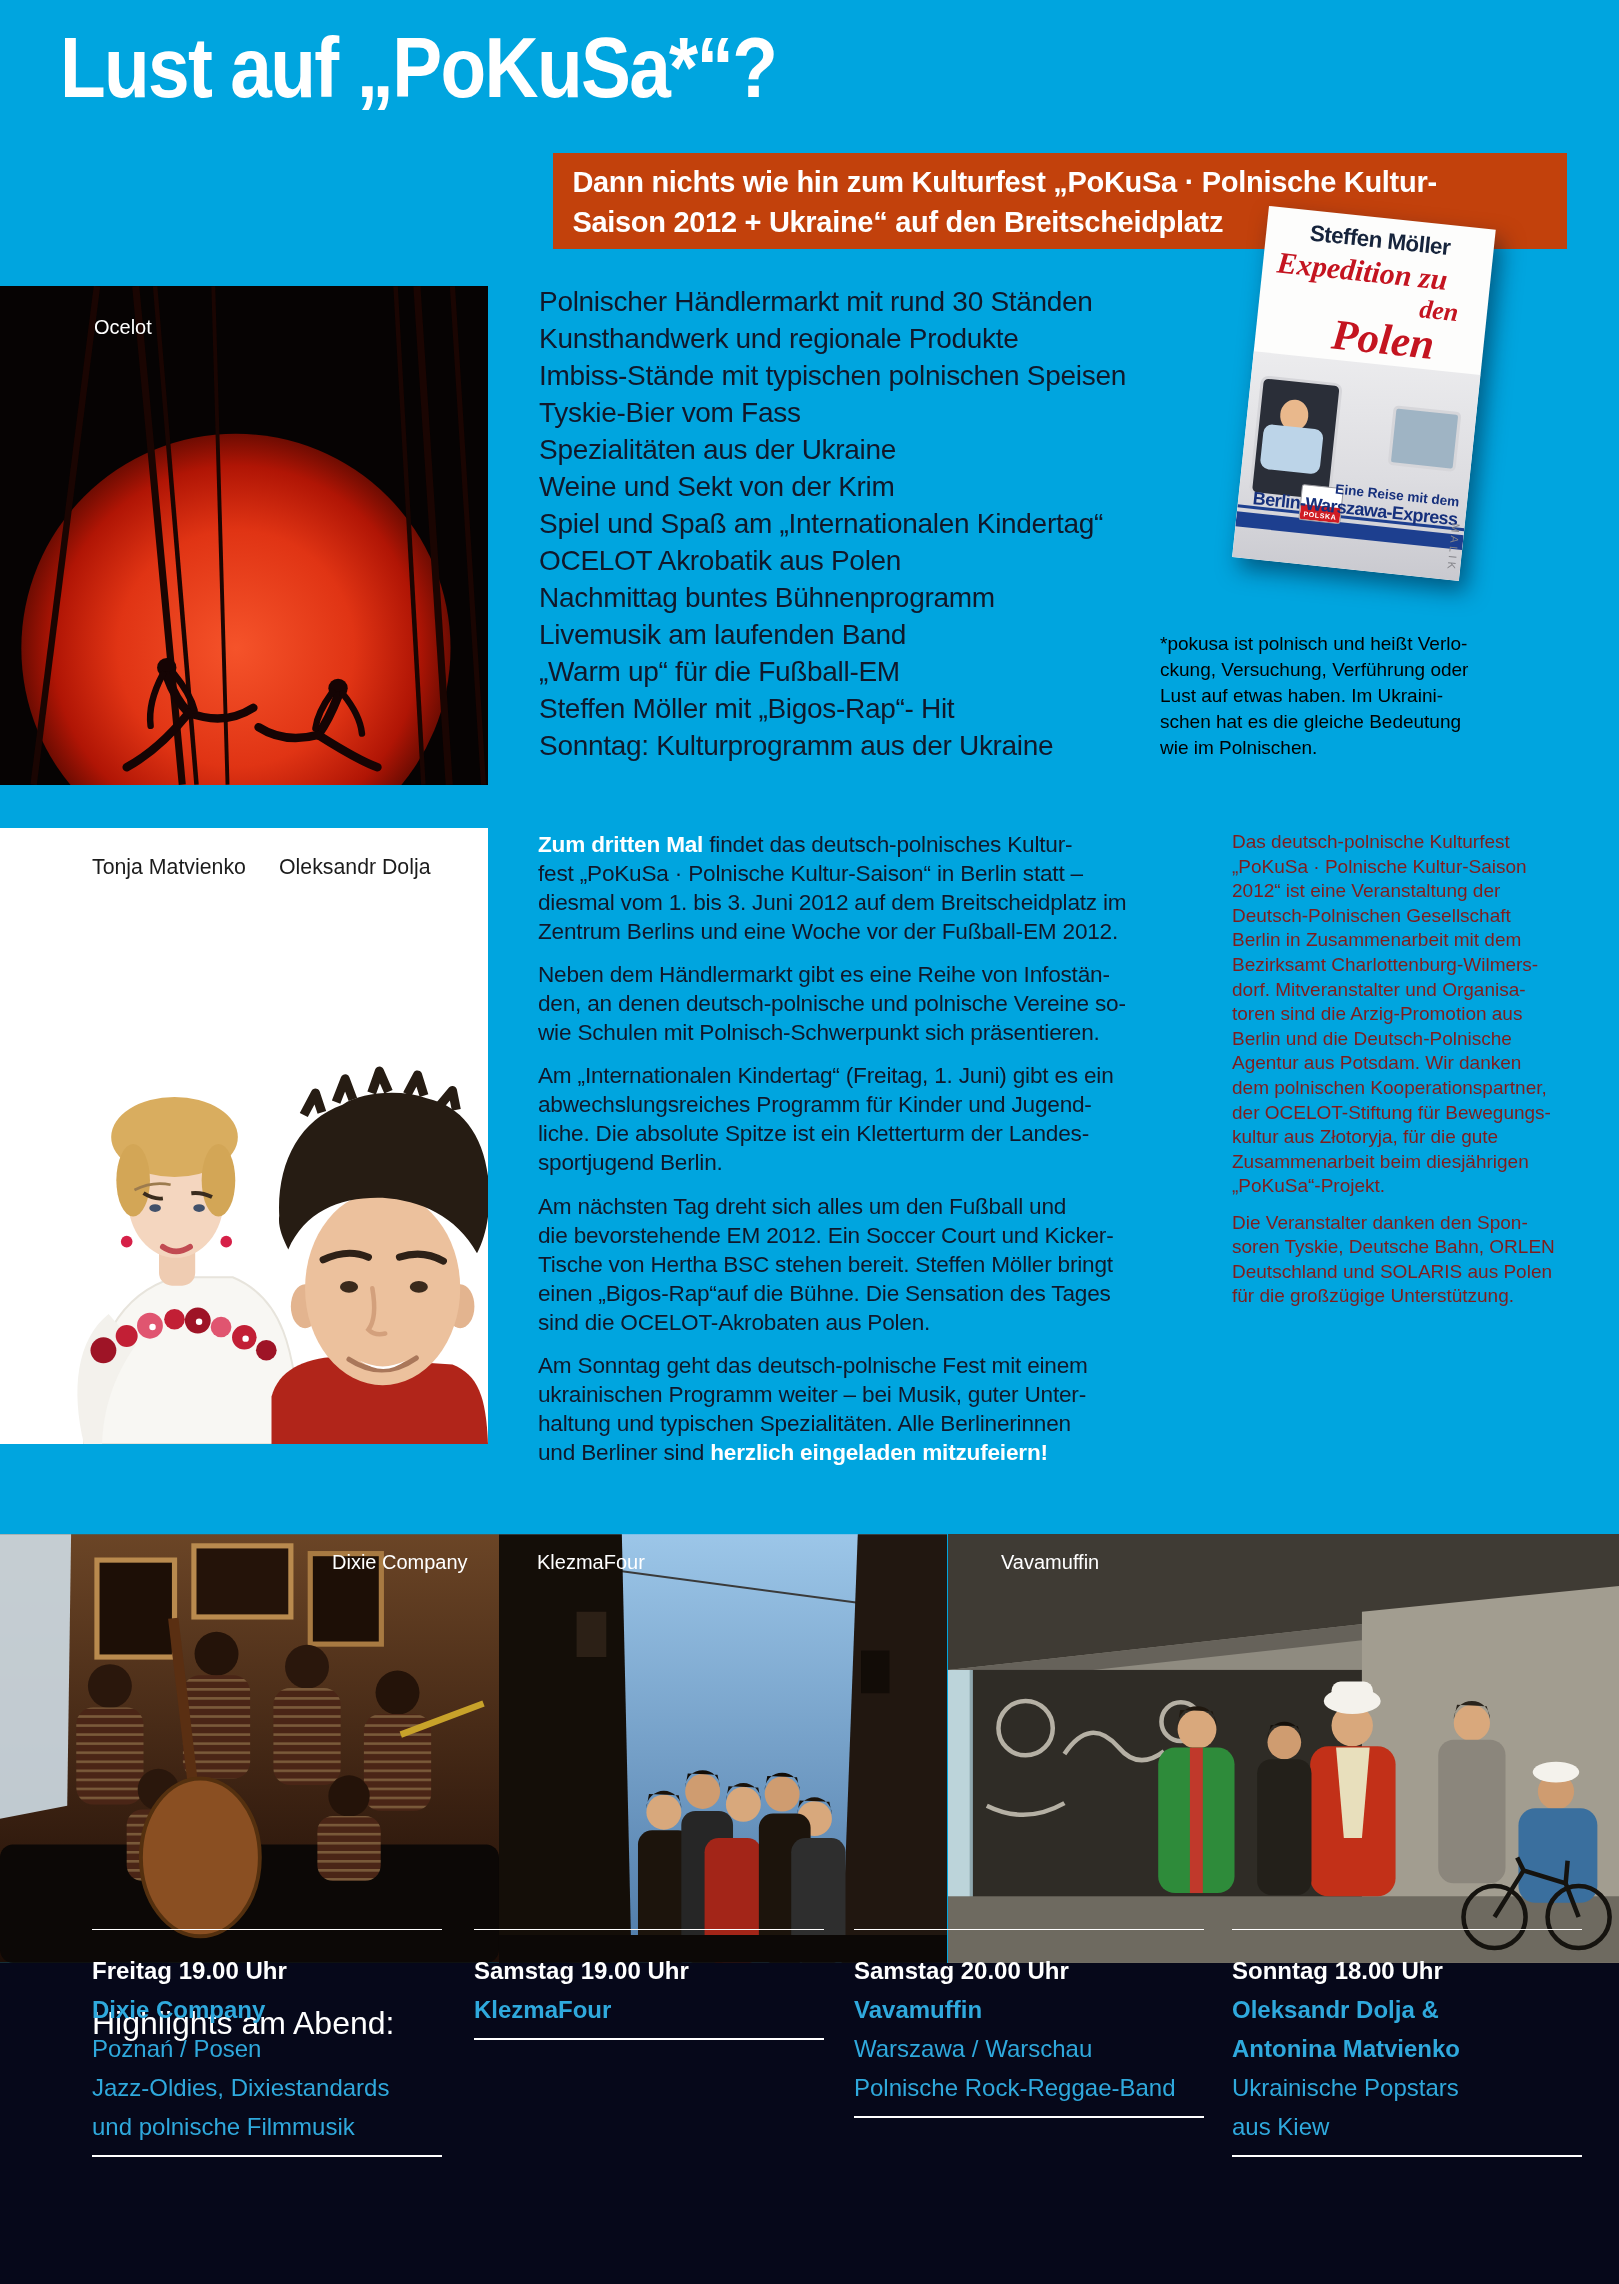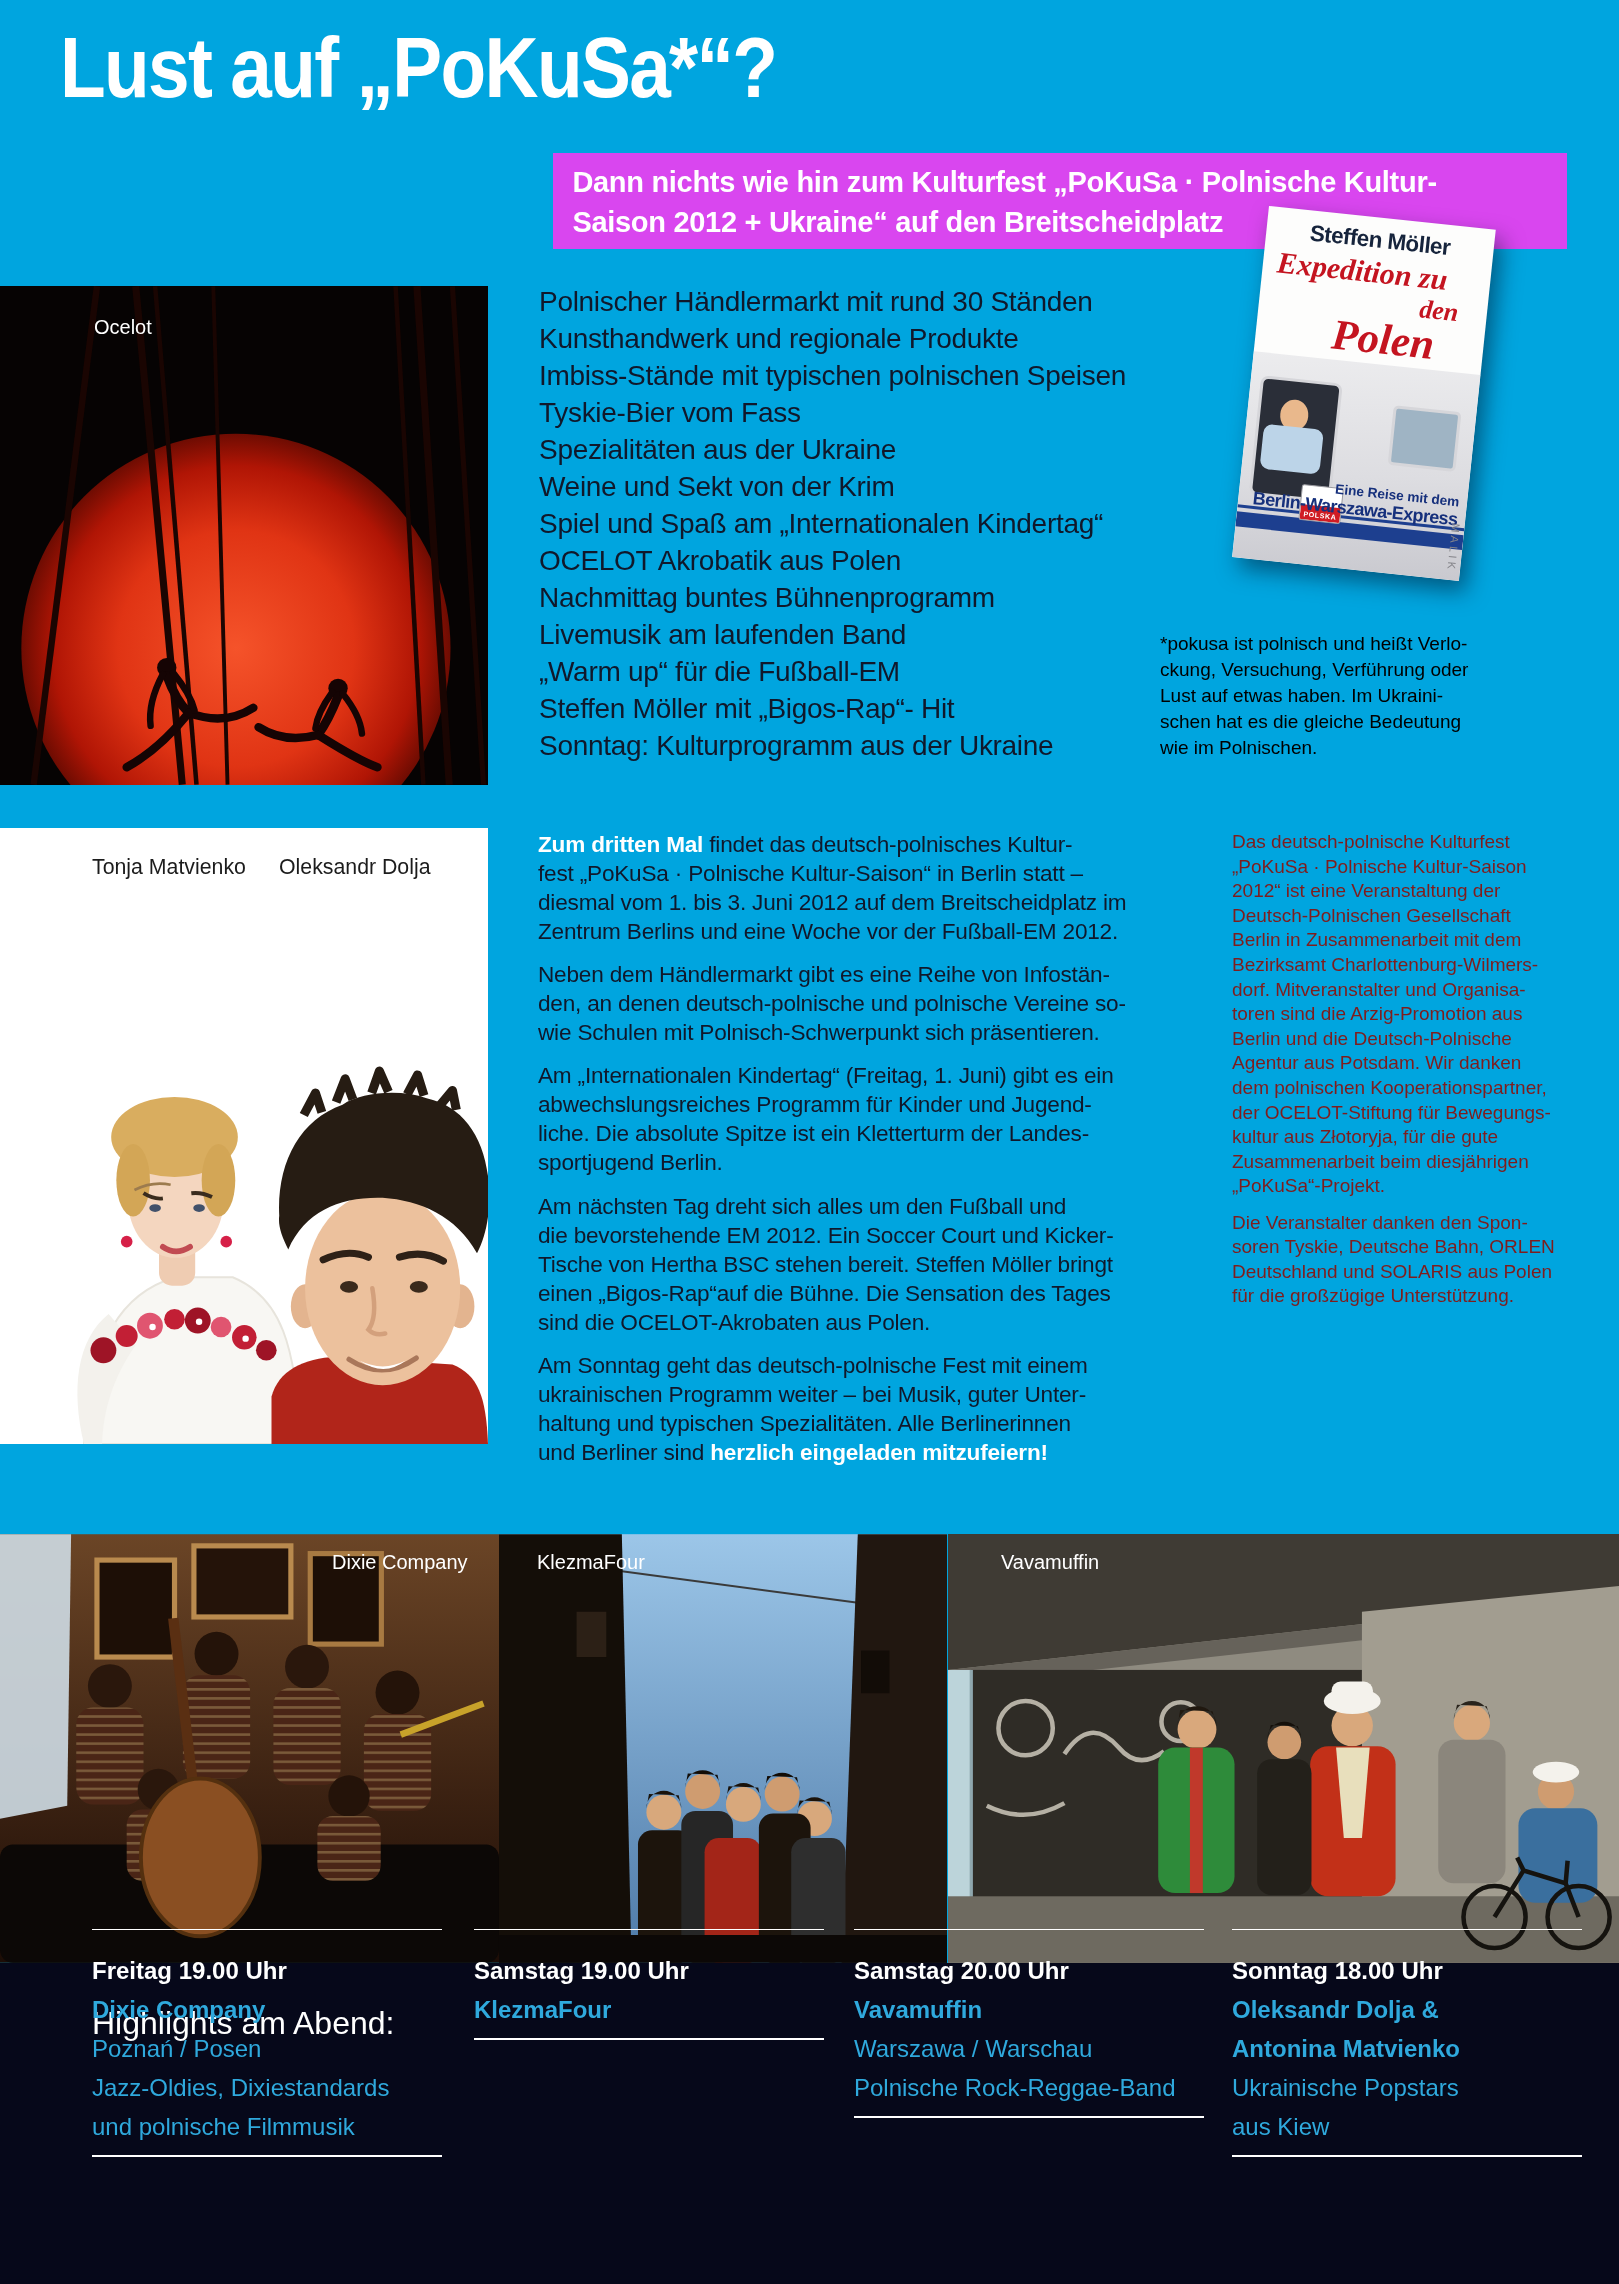--- a/index.html
+++ b/index.html
@@ -4,21 +4,21 @@
 <style>
   html,body{margin:0;padding:0;background:#333;}
   .page{position:relative;width:1620px;height:2284px;overflow:hidden;
         background:#00a5df;font-family:"Liberation Sans","DejaVu Sans",sans-serif;}
   .abs{position:absolute;}
   .ml{white-space:pre-line;}
 
   
   .title{left:60px;top:19.4px;font-size:85px;font-weight:bold;color:#fff;
          letter-spacing:-1.9px;transform:scaleX(.88);transform-origin:0 0;white-space:nowrap;}
-  .banner{left:553px;top:153px;width:1014px;height:96px;background:#d946ef;z-index:1;}
+  .banner{left:553px;top:153px;width:1014px;height:96px;background:#c2410c;z-index:1;}
   .banner-text{position:absolute;left:19.4px;top:9px;font-size:29px;font-weight:bold;color:#fff;
          line-height:40px;white-space:pre-line;letter-spacing:-0.3px;}
 
   
   .book{left:1269px;top:206px;width:228px;height:353px;background:#fdfdfc;z-index:3;
         transform:rotate(6deg);transform-origin:top left;
         box-shadow:7.8px 10.3px 22px rgba(2,18,40,.5);overflow:hidden;}
   .book-author{position:absolute;left:0;right:0;top:10.3px;text-align:center;
         font-size:22.6px;font-weight:bold;color:#16243c;letter-spacing:-0.6px;z-index:4;}
   .bt{position:absolute;font-family:"Liberation Serif","DejaVu Serif",serif;

